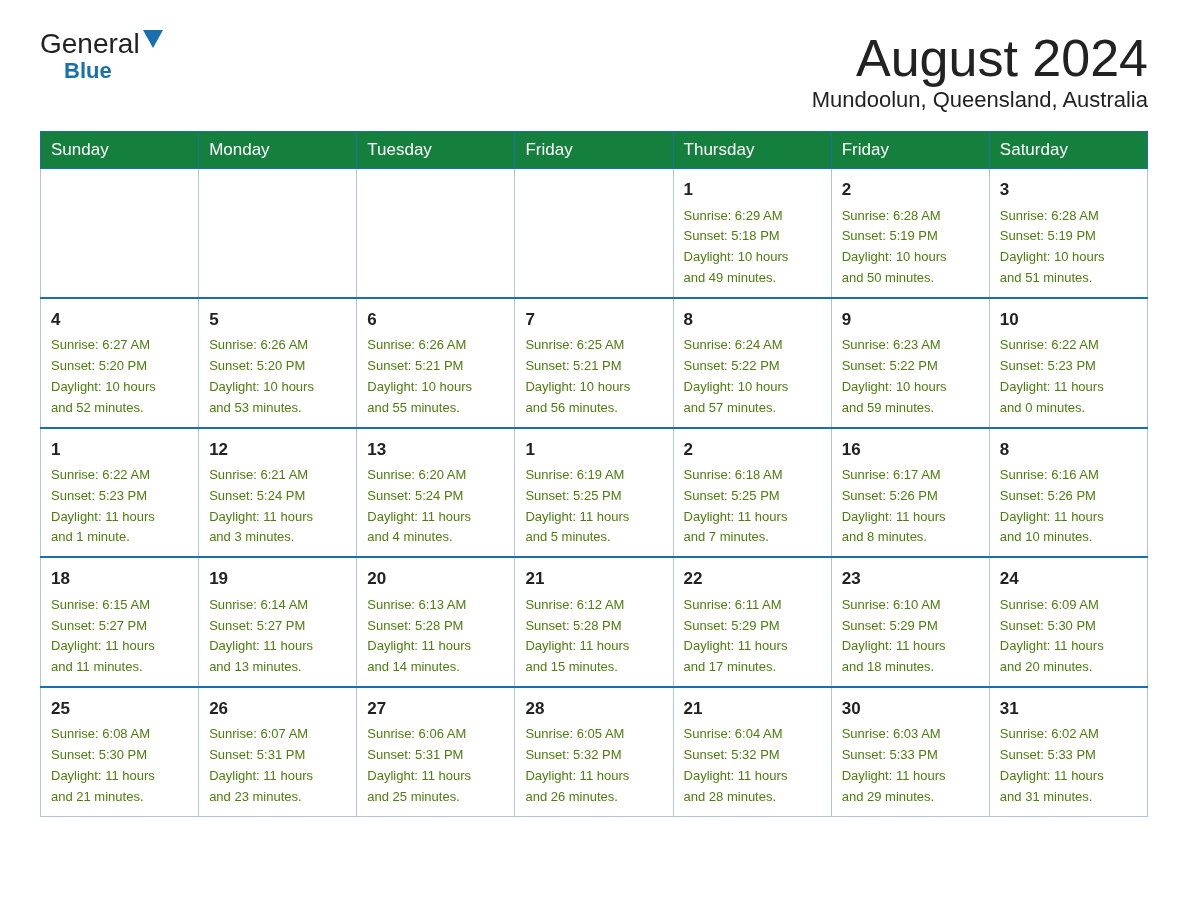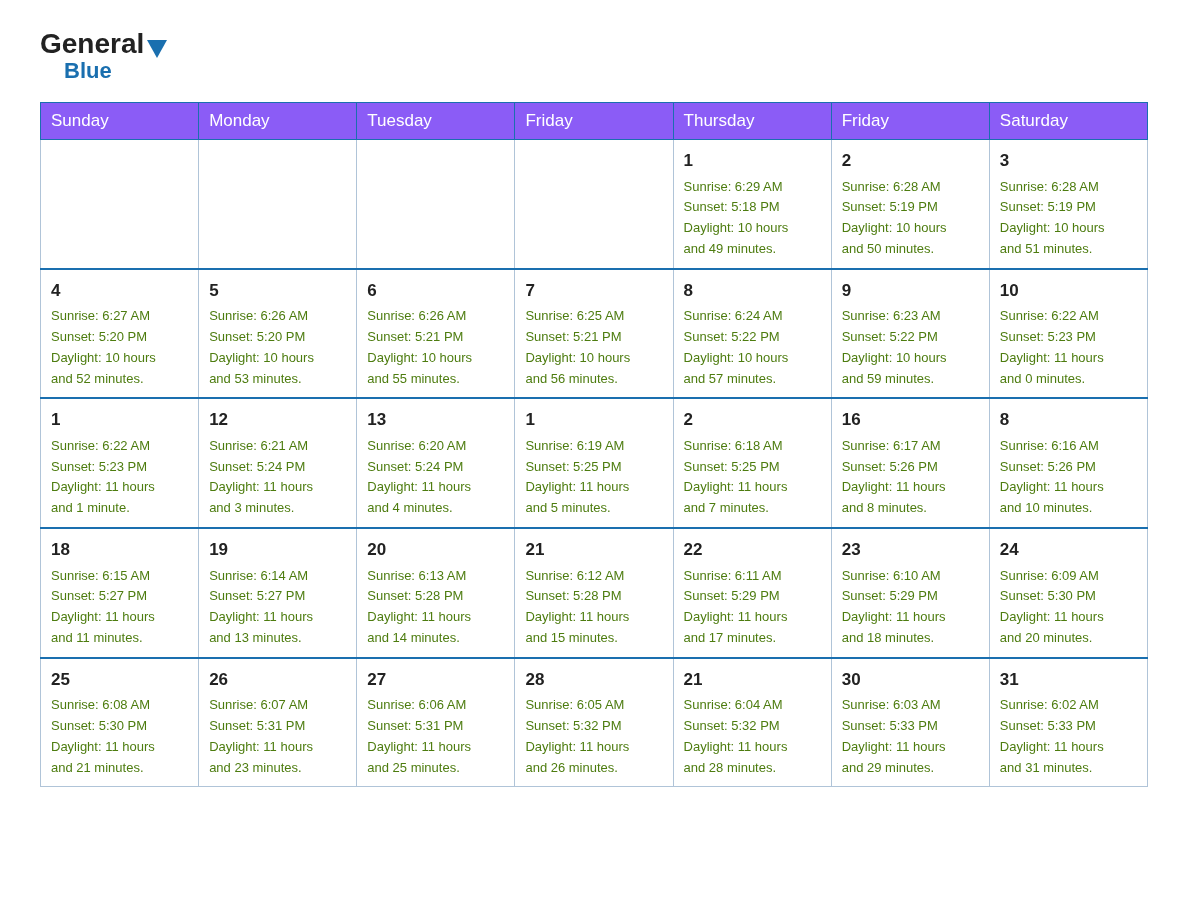--- a/index.html
+++ b/index.html
@@ -17,23 +17,23 @@
       align-items: flex-start;
       margin-bottom: 18px;
     }
     .logo {
       display: flex;
       flex-direction: column;
       align-items: flex-start;
     }
     .logo-text {
       display: flex;
-      align-items: flex-end;
+      align-items: flex-start;
       font-size: 28px;
-      font-weight: bold;
+      font-weight: normal;
       color: #222;
       line-height: 1;
     }
     .logo-general { color: #222; }
     .logo-triangle {
       width: 0; height: 0;
       border-left: 10px solid transparent;
       border-right: 10px solid transparent;
       border-top: 18px solid #1a6faf;
       margin-left: 3px;
@@ -62,21 +62,21 @@
       font-size: 22px;
       color: #222;
       font-weight: normal;
     }
     .calendar {
       width: 100%;
       border-collapse: collapse;
       border: 1.5px solid #1a6faf;
     }
     .calendar th {
-      background: #8b5cf6;
+      background: #15803d;
       color: #fff;
       font-size: 17px;
       font-weight: normal;
       padding: 8px 10px;
       text-align: left;
       border: 1px solid #1a6faf;
     }
     .calendar td {
       vertical-align: top;
       padding: 8px 10px;
@@ -108,20 +108,24 @@
 <body>
 
 <div class="header">
   <div class="logo">
     <div class="logo-text">
       <span class="logo-general">General</span>
       <span class="logo-triangle"></span>
     </div>
     <div class="logo-subtitle">Blue</div>
   </div>
+  <div class="title-block">
+    <div class="month-title">August 2024</div>
+    <div class="location-title">Mundoolun, Queensland, Australia</div>
+  </div>
 </div>
 
 <table class="calendar">
   <thead>
     <tr>
     <th>Sunday</th>
         <th>Monday</th>
         <th>Tuesday</th>
         <th>Friday</th>
         <th>Thursday</th>

